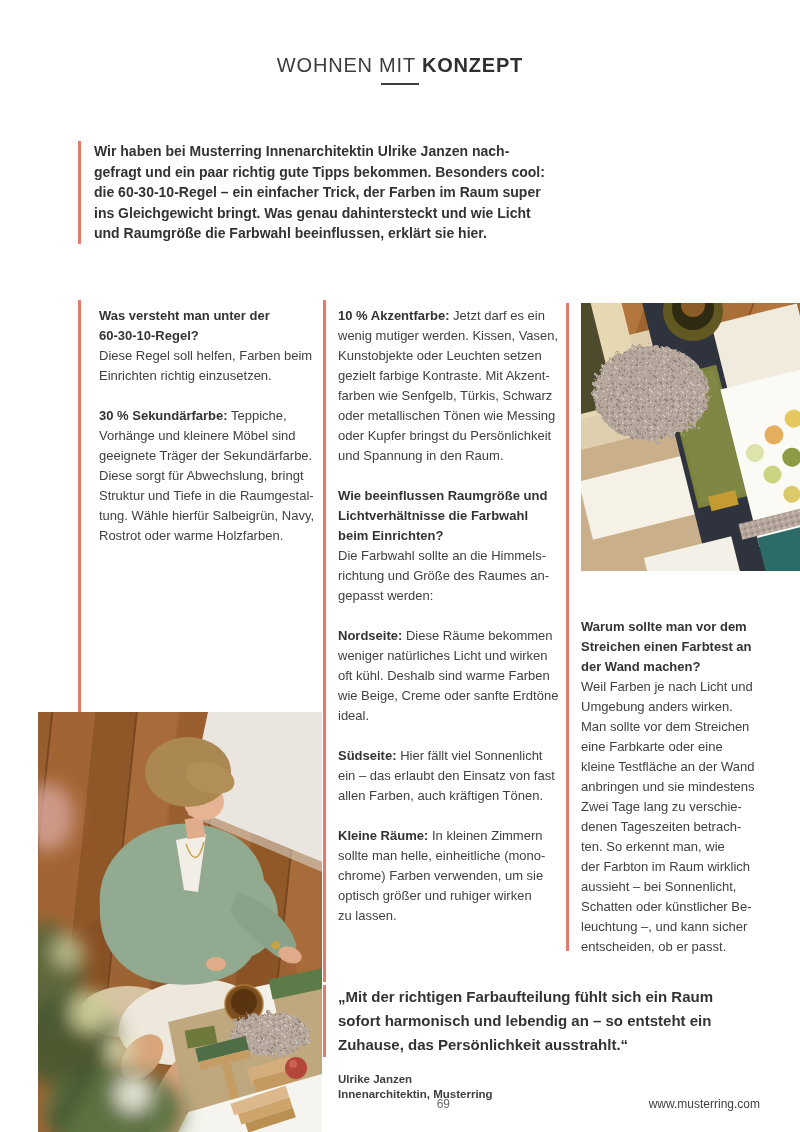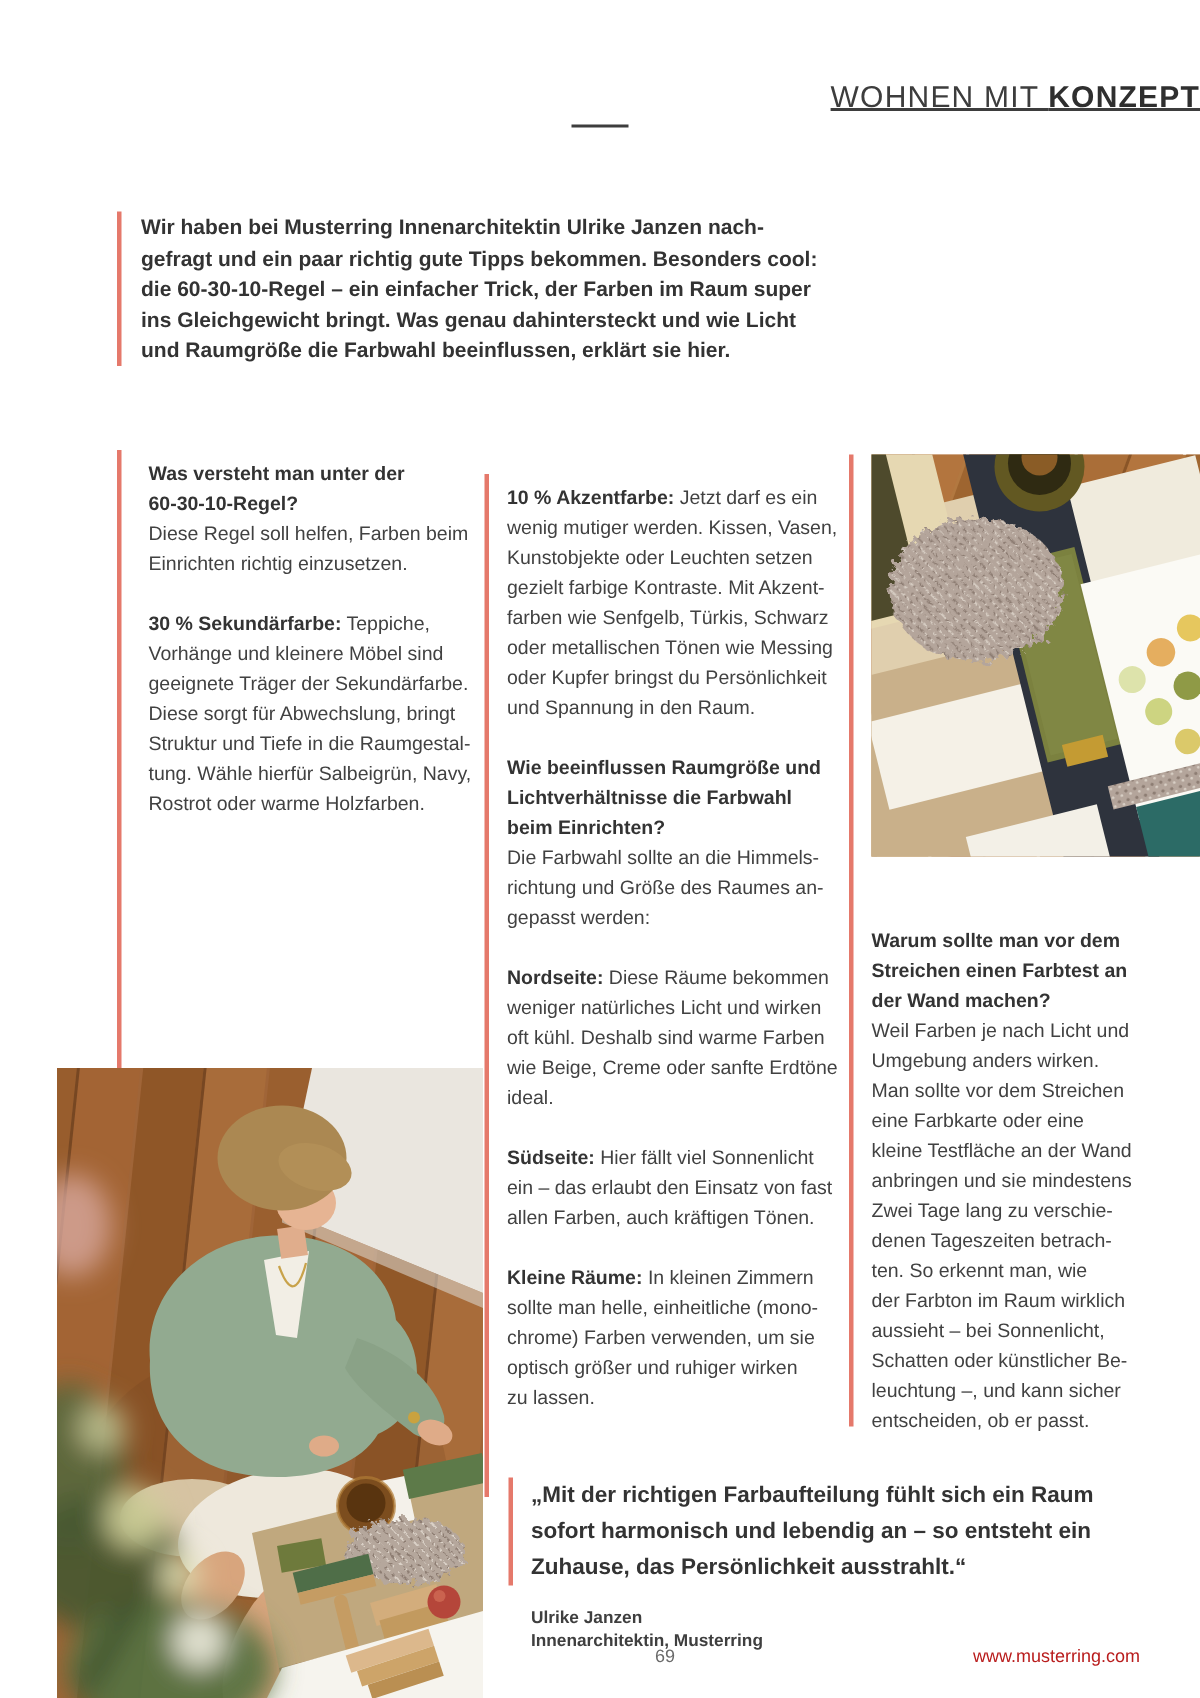--- a/index.html
+++ b/index.html
@@ -2,59 +2,59 @@
 <html lang="de" style="--accent: #e5796b;"><head>
 <meta charset="utf-8">
 <style>
   :root{ --accent:#e5796b; }
   *{ margin:0; padding:0; box-sizing:border-box; }
   html,body{ background:#ffffff; }
   body{
     width:800px; height:1132px; position:relative; overflow:hidden;
     font-family:"Liberation Sans","DejaVu Sans",sans-serif; color:#3c3c3c;
   }
-  .header{ position:absolute; top:54px; left:0; width:100%; text-align:right;
-    font-size:20px; letter-spacing:.8px; color:#3d3d3d;text-decoration:underline; }
+  .header{ position:absolute; top:54px; left:0; width:100%; text-align:center;
+    font-size:20px; letter-spacing:.8px; color:#3d3d3d; }
   .header .bold{ font-weight:700; color:#2f2f2f; }
   .header-underline{ position:absolute; top:83px; left:381px; width:38px; height:2px; background:#3d3d3d; }
 
   .intro{
     position:absolute; left:78px; top:141px; width:520px;
     border-left:3px solid var(--accent); padding-left:13px;
     font-size:14px; font-weight:700; line-height:20.5px; color:#333;
     white-space:pre-line;
   }
 
   .col{
     position:absolute; border-left:3px solid var(--accent);
     padding:6px 0 0 12px; font-size:13px; line-height:20px; color:#414141;
   }
   #col1{ left:78px;  top:300px; width:242px; height:412px;padding-left:18px; }
-  #col2{ left:323px; top:300px; width:236px; height:682px;margin-top:16px; }
+  #col2{ left:323px; top:300px; width:236px; height:682px; }
   #col3{ left:566px; top:303px; width:198px; height:648px; padding-top:0; }
   .pre{ white-space:pre-line; }
   .colhead{ font-size:13px; font-weight:700; color:#333; white-space:pre-line; }
   .para{ margin:0 0 20px 0; }
   .lead{ font-weight:700; color:#333; }
   .mood{ width:219px; height:268px; display:block; margin-bottom:46px; }
 
   .photo{ position:absolute; left:38px; top:712px; width:284px; height:420px; overflow:hidden; }
   .photo svg{ display:block; }
 
-  .quote{ position:absolute; left:339px; top:985px; width:452px; }
+  .quote{ position:absolute; left:323px; top:985px; width:452px; }
   .quote-text{
     border-left:3px solid var(--accent); padding-left:12px;
     font-size:15px; font-weight:700; line-height:24px; color:#333; white-space:pre-line;
   }
   .attr{ margin-top:15px; padding-left:15px; font-size:11.5px; font-weight:700;
     line-height:15px; color:#3f3f3f; }
 
   .footer-num{ position:absolute; left:350px; top:1097px; width:100px; text-align:right;
     font-size:12px; color:#6a6a6a; }
-  .footer-url{ position:absolute; right:40px; top:1097px; font-size:12px; color:#b91c1c; }
+  .footer-url{ position:absolute; right:40px; top:1097px; font-size:12px; color:#404040; }
 </style>
 </head>
 <body>
 
 <div class="header"><span>WOHNEN MIT </span><span class="bold">KONZEPT</span></div>
 <div class="header-underline"></div>
 
 <div class="intro">Wir haben bei Musterring Innenarchitektin Ulrike Janzen nach-
 gefragt und ein paar richtig gute Tipps bekommen. Besonders cool:
 die 60-30-10-Regel – ein einfacher Trick, der Farben im Raum super

